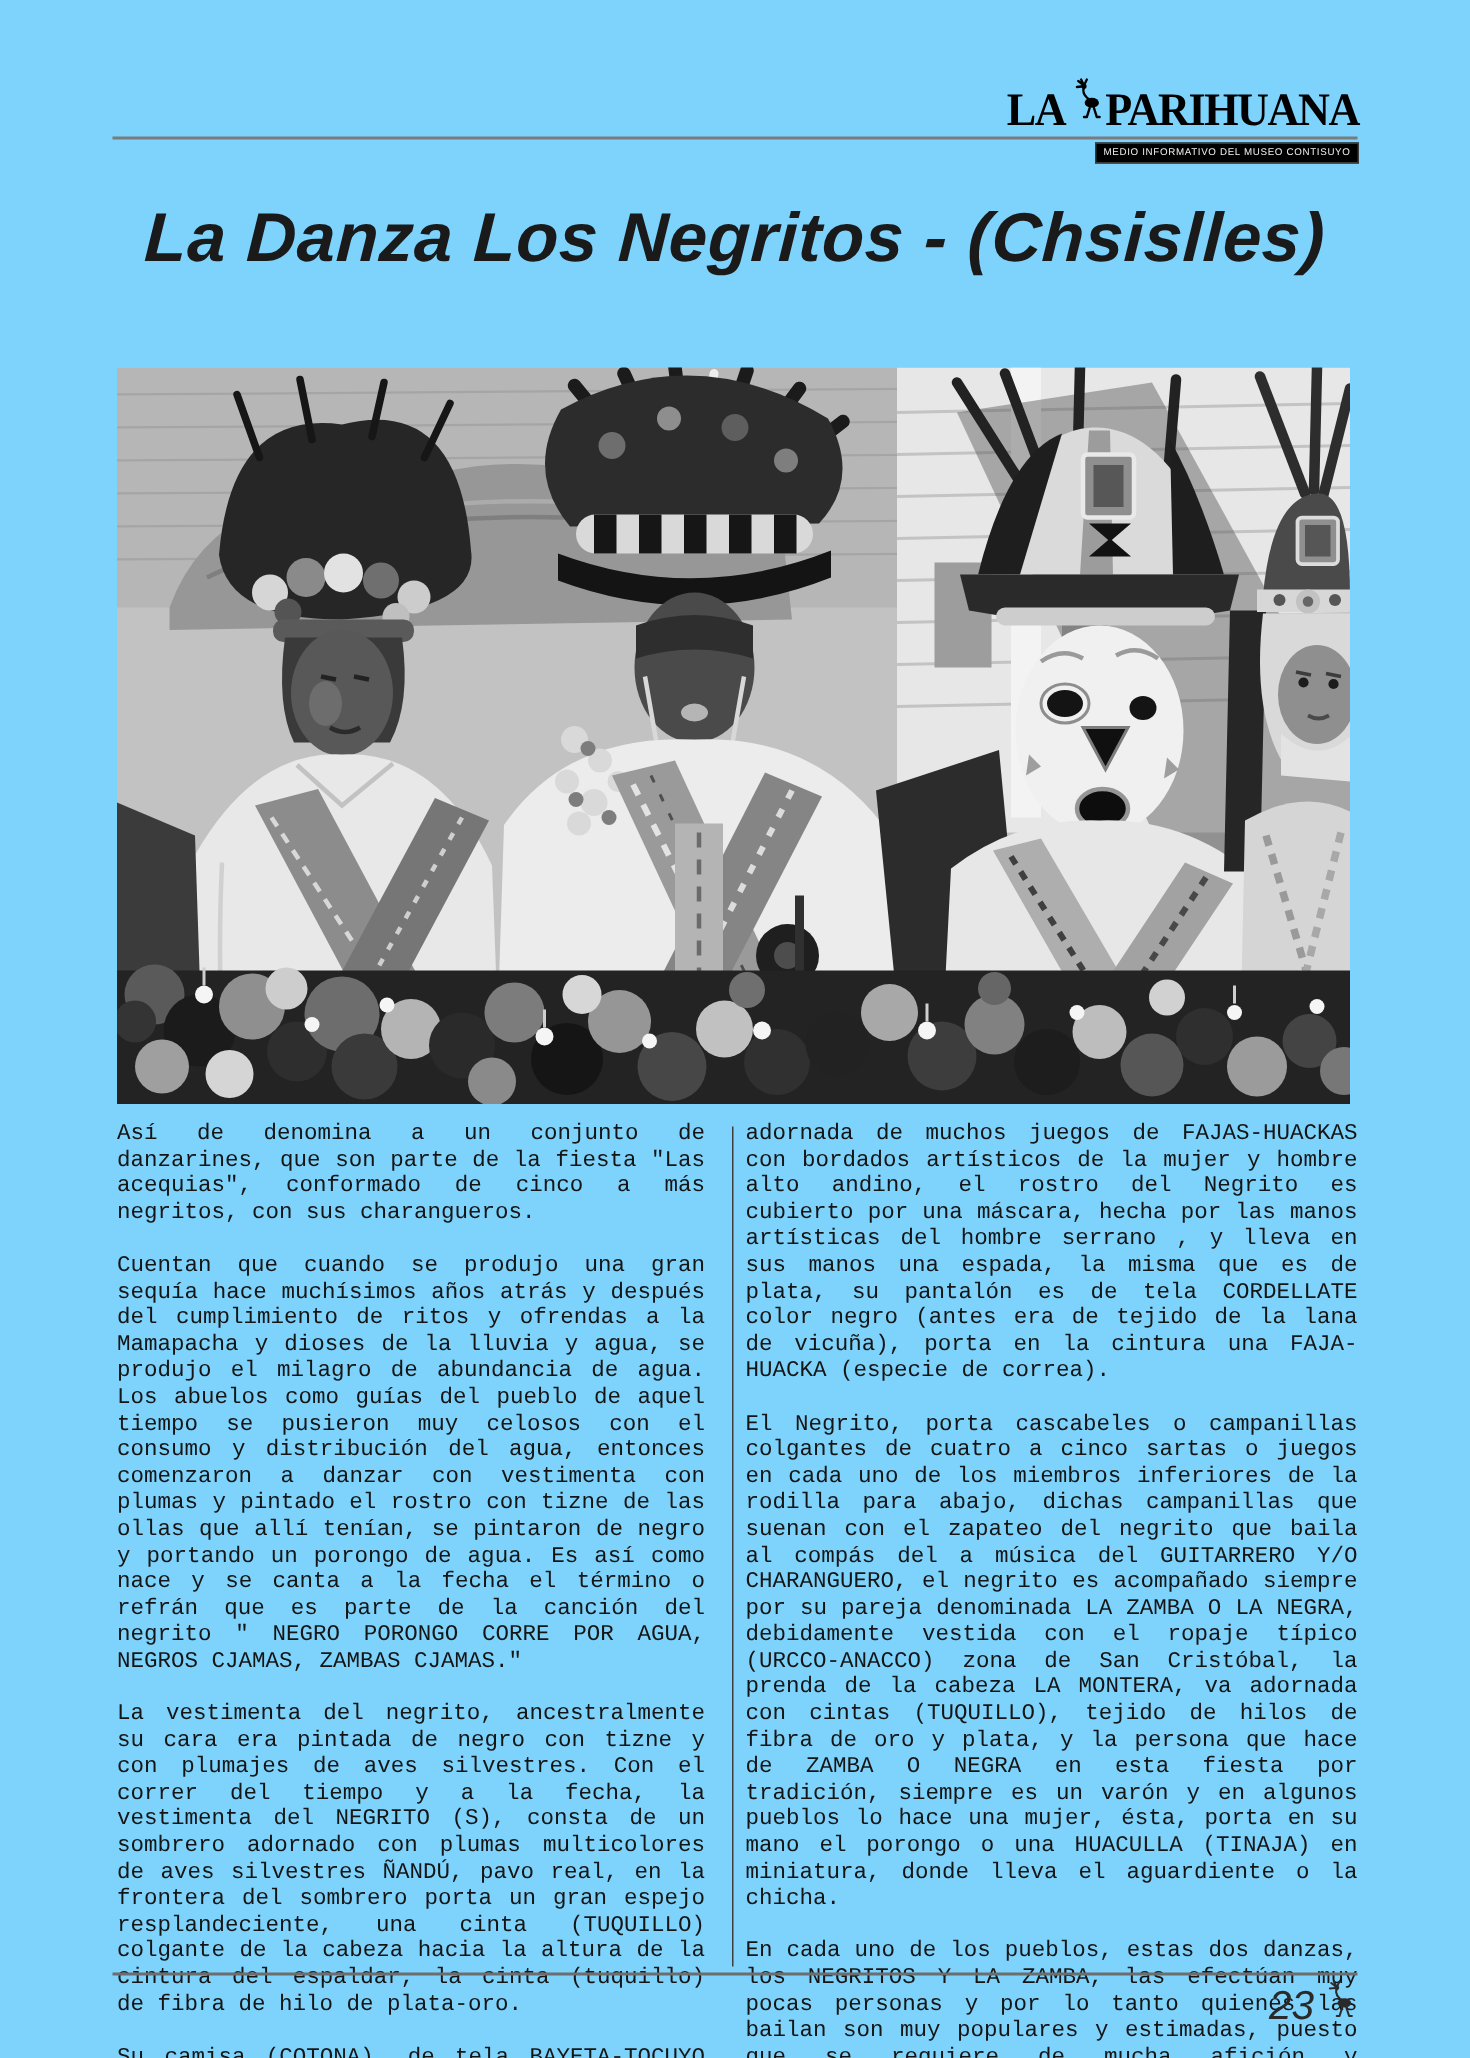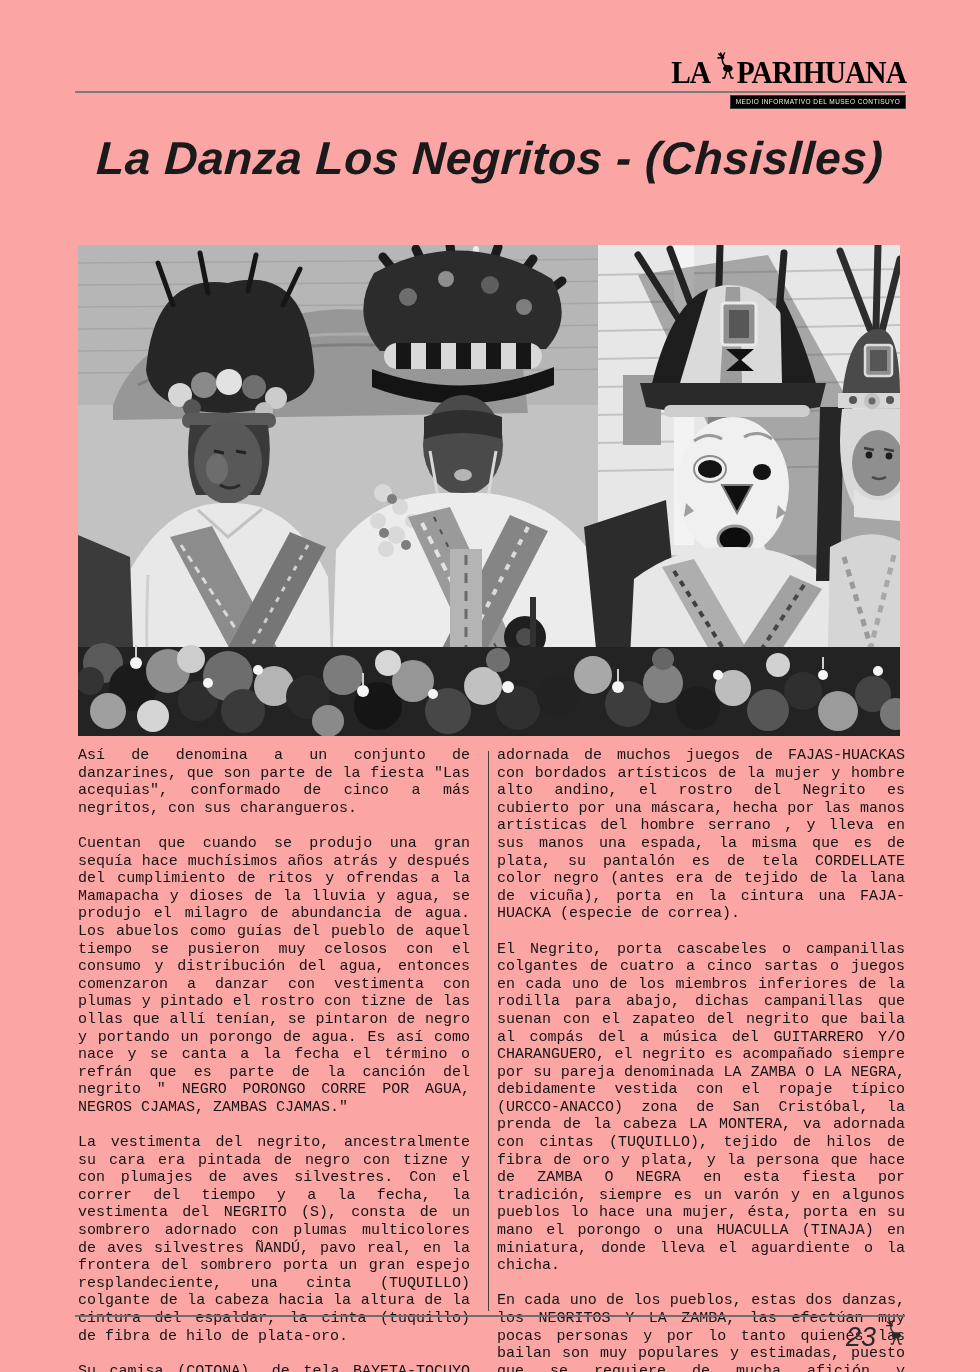--- a/index.html
+++ b/index.html
@@ -1,16 +1,16 @@
 <!DOCTYPE html>
 <html><head>
 <meta charset="utf-8">
 <style>
   html,body{margin:0;padding:0;background:#ffffff;}
-  .page{position:relative;width:980px;height:1372px;background:#fca5a5;overflow:hidden;
+  .page{position:relative;width:980px;height:1372px;background:#7dd3fc;overflow:hidden;
         font-family:"Liberation Sans",sans-serif;color:#1a1a1a;}
 
   
   .header-rule{position:absolute;left:75px;top:91px;width:830px;height:2px;background:#7b7b7b;}
   .masthead{position:absolute;top:52px;right:74px;width:176px;z-index:5;text-align:right;}
   .brand-line{display:flex;align-items:center;justify-content:flex-end;
               font-family:"Liberation Serif",serif;font-weight:700;font-size:31px;
               letter-spacing:-1px;transform:scaleX(.95);transform-origin:right;color:#000;}
   .brand-line .bird{margin:0 1px 6px 3px;}
   .brand-bar{margin-top:1px;background:#000;border:1px solid #3a3a3a;color:#efefef;

